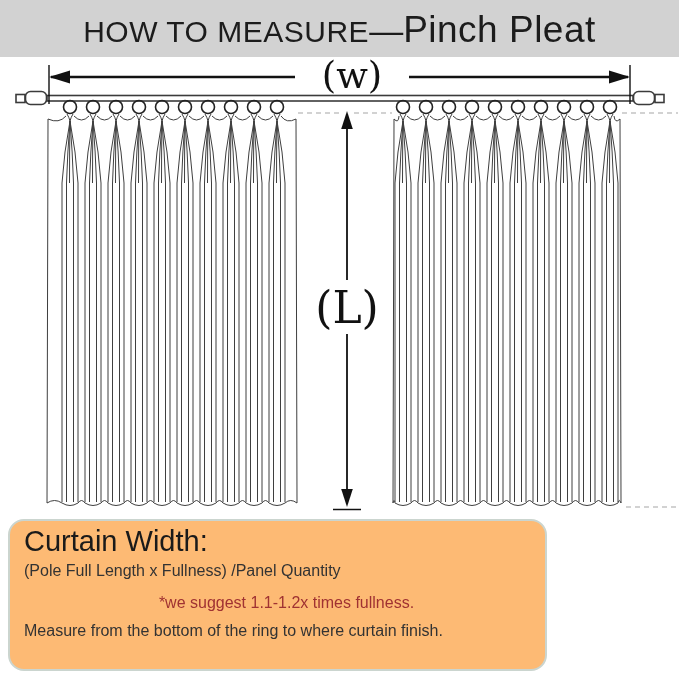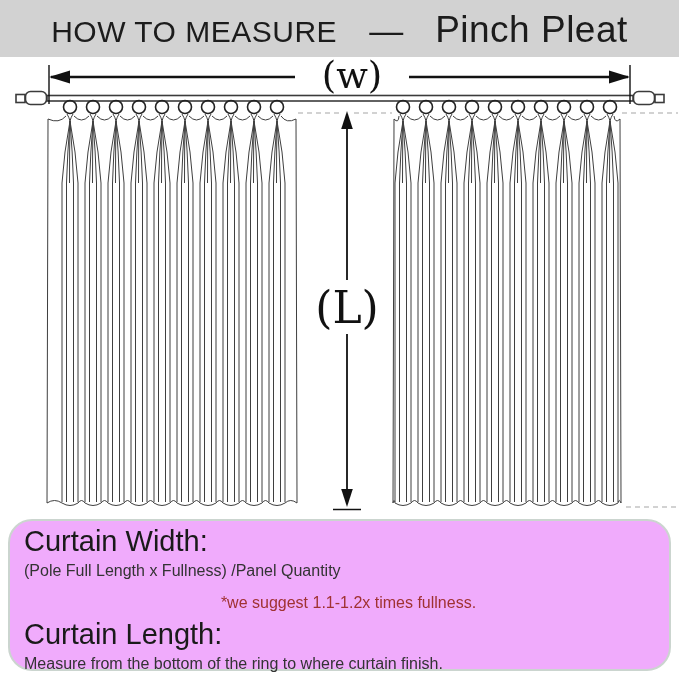--- a/index.html
+++ b/index.html
@@ -9,21 +9,20 @@
     font-family:"Liberation Sans","DejaVu Sans",sans-serif;
   }
   
   .banner{
     position:absolute;left:0;top:0;width:679px;height:57px;
     background:var(--header_bg,#d2d2d2);
     display:flex;justify-content:center;align-items:baseline;
     padding-top:9px;box-sizing:border-box;
     color:var(--header_text,#1c1c1c);
     white-space:pre;
-    gap:32px;
   }
   .banner .t1{font-size:30px;letter-spacing:.5px;}
   .banner .tdash{font-size:34px;}
   .banner .t2{font-size:37px;letter-spacing:.5px;}
   
   #diagram{position:absolute;left:0;top:57px;width:679px;height:460px;display:block;}
   .rod rect{fill:#ffffff;stroke:#3b3b3b;stroke-width:1.6;}
   .panel path{fill:none;stroke:var(--diagram_line,#3f3f3f);stroke-width:1;}
   .ring{fill:none;stroke:#222222;stroke-width:1.6;}
   .arrow line{stroke:var(--arrow_black,#111111);}
@@ -31,23 +30,23 @@
   .shaft-l{stroke-width:1.8;}
   .tick{stroke-width:1.4;}
   .tick2{stroke-width:1.5;}
   .arrow polygon{fill:var(--arrow_black,#111111);stroke:none;}
   .dash path{stroke:var(--dashed_gray,#c3c3c3);stroke-width:1.3;stroke-dasharray:5 4;fill:none;}
   .mlabel{font-family:"DejaVu Serif","Liberation Serif",serif;fill:#111111;text-anchor:middle;}
   .wl{font-size:37px;}
   .ll{font-size:44px;}
   
   .info-box{
-    position:absolute;left:8px;top:519px;width:663px;height:152px;
+    position:absolute;left:8px;top:519px;width:539px;height:152px;
     box-sizing:border-box;border:2px solid var(--box_border,#cbd5cf);
-    border-radius:24px;background:#f0abfc;
+    border-radius:16px;background:#fdba74;
     padding:3px 14px 0 14px;color:#262626;
   }
   .info-box h2{margin:1px 0 0 0;font-size:29px;line-height:32px;font-weight:normal;color:#1a1a1a;}
   .info-box p{margin:1px 0 0 0;font-size:16px;line-height:25px;color:#333333;}
   .info-box .note{color:var(--note_red,#a03232);margin:6px 0 2px 18px;line-height:27px;text-align:center;}
 </style>
 </head>
 <body>
 
 <header class="banner">
@@ -115,15 +114,14 @@
   </g>
 
   <text class="mlabel wl" x="352" y="31">(w)</text>
   <text class="mlabel ll" x="347" y="266">(L)</text>
 </svg>
 
 <section class="info-box">
   <h2>Curtain Width:</h2>
   <p>(Pole Full Length x Fullness) /Panel Quantity</p>
   <p class="note">*we suggest 1.1-1.2x times fullness.</p>
-  <h2>Curtain Length:</h2>
   <p>Measure from the bottom of the ring to where curtain finish.</p>
 </section>
 
 </body></html>

